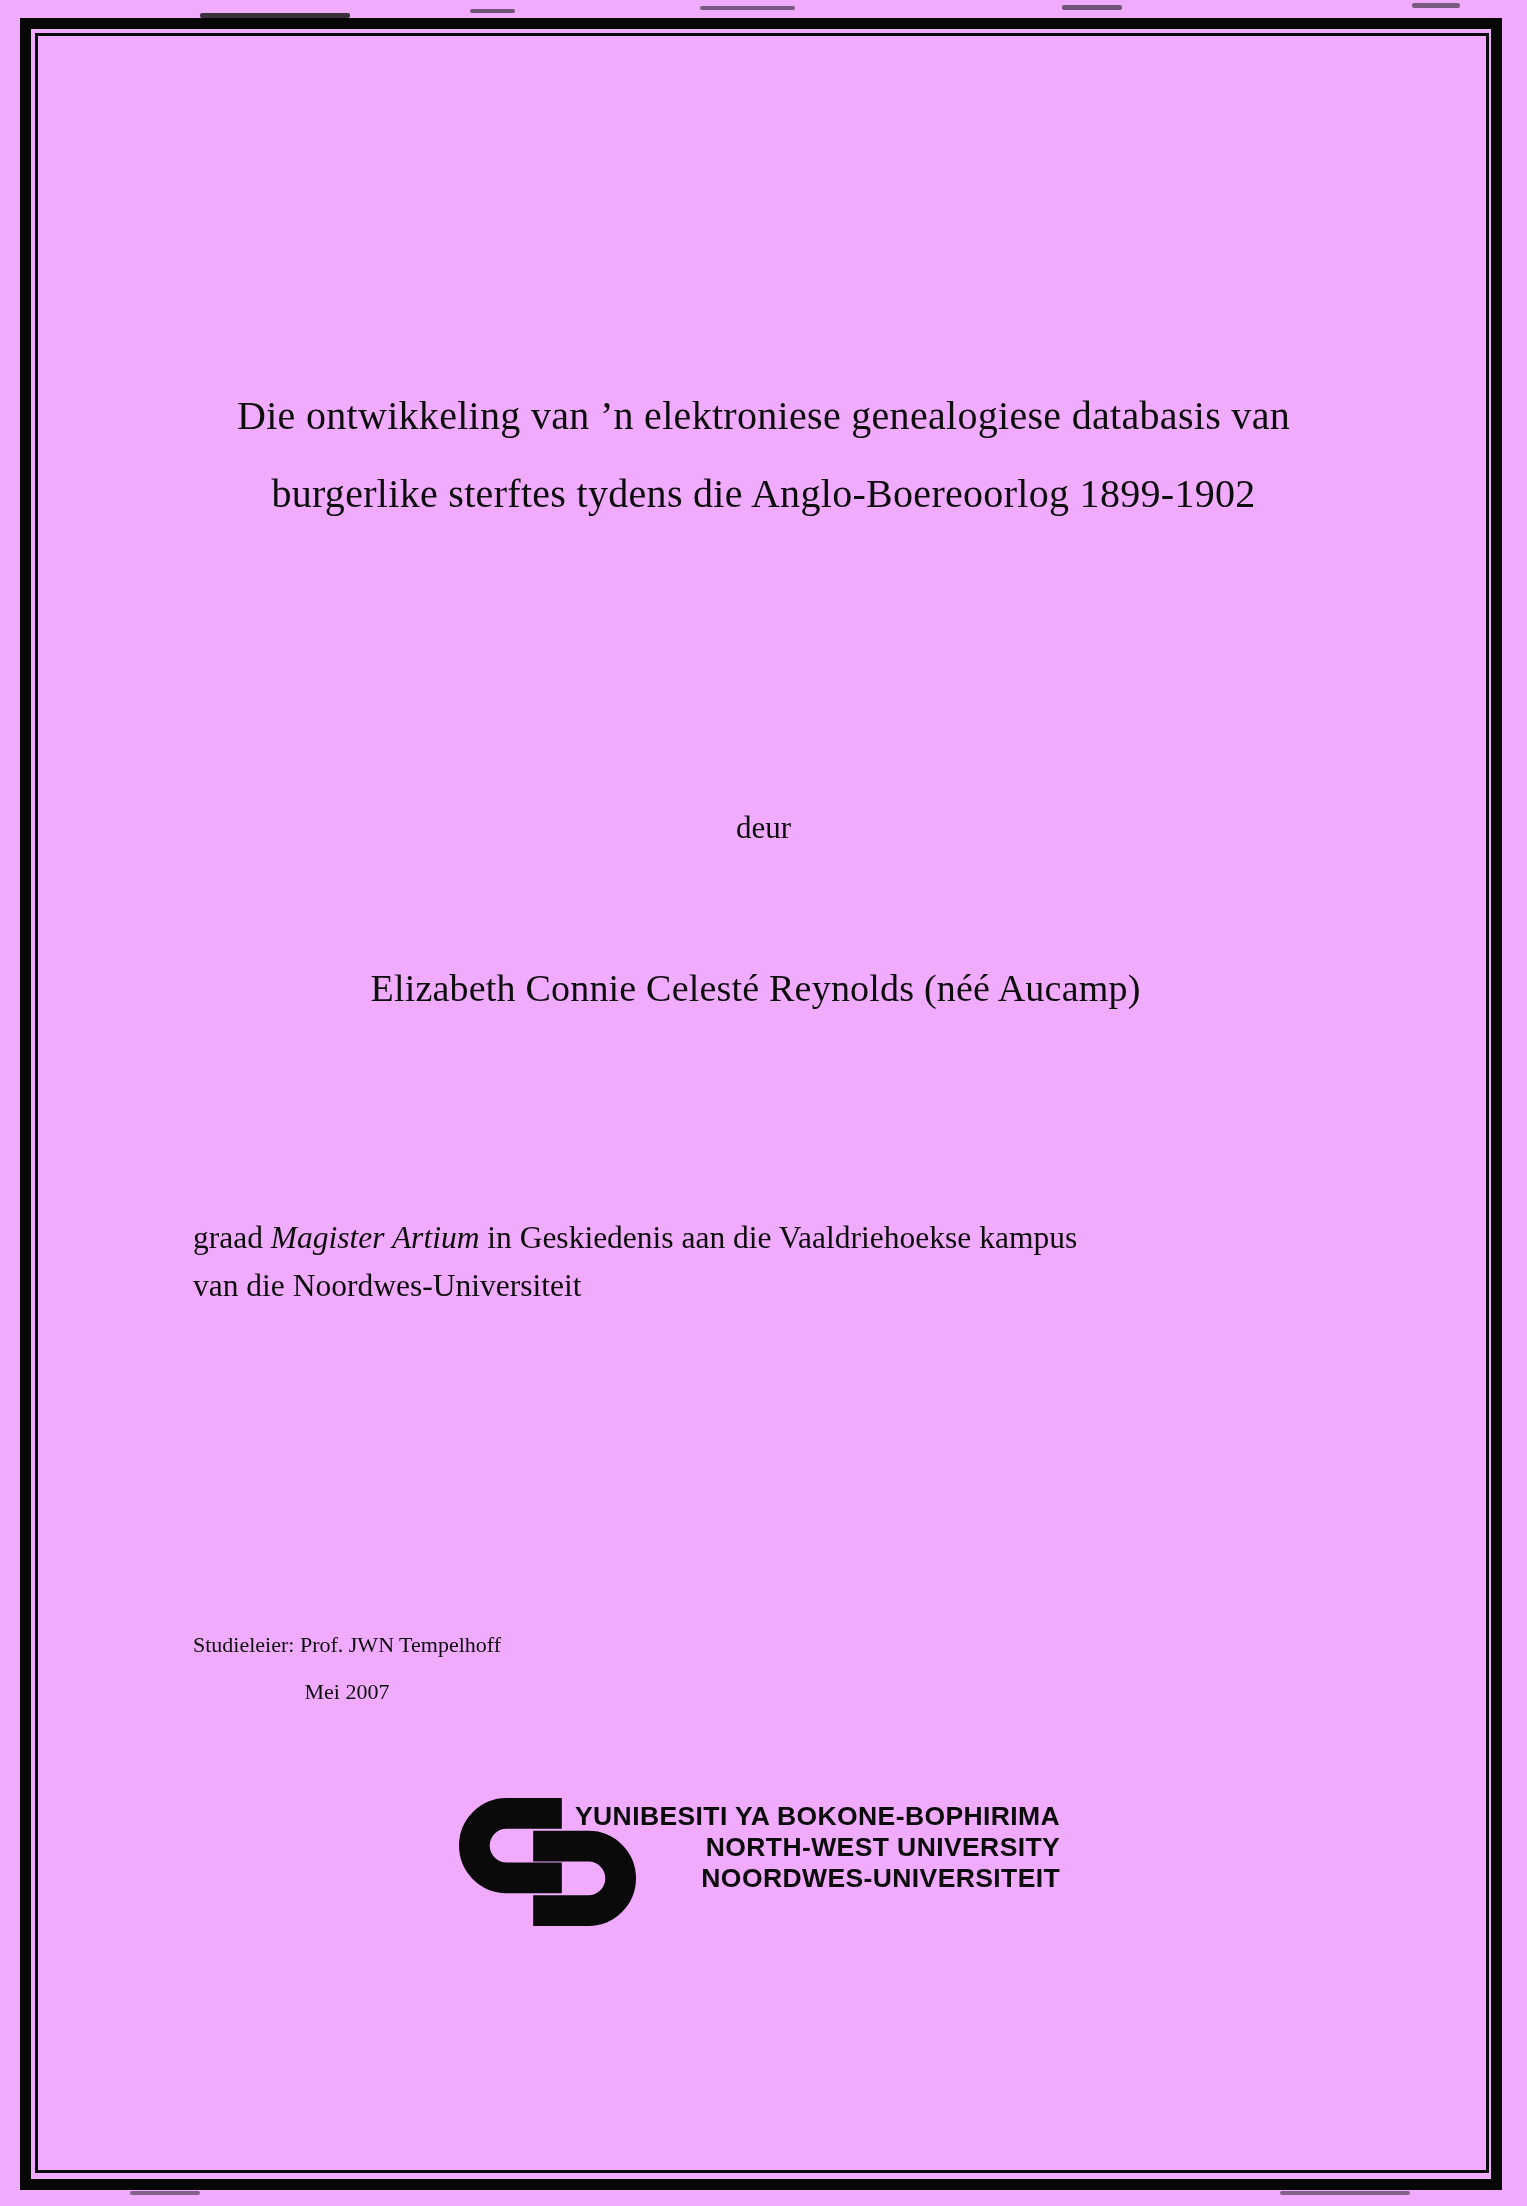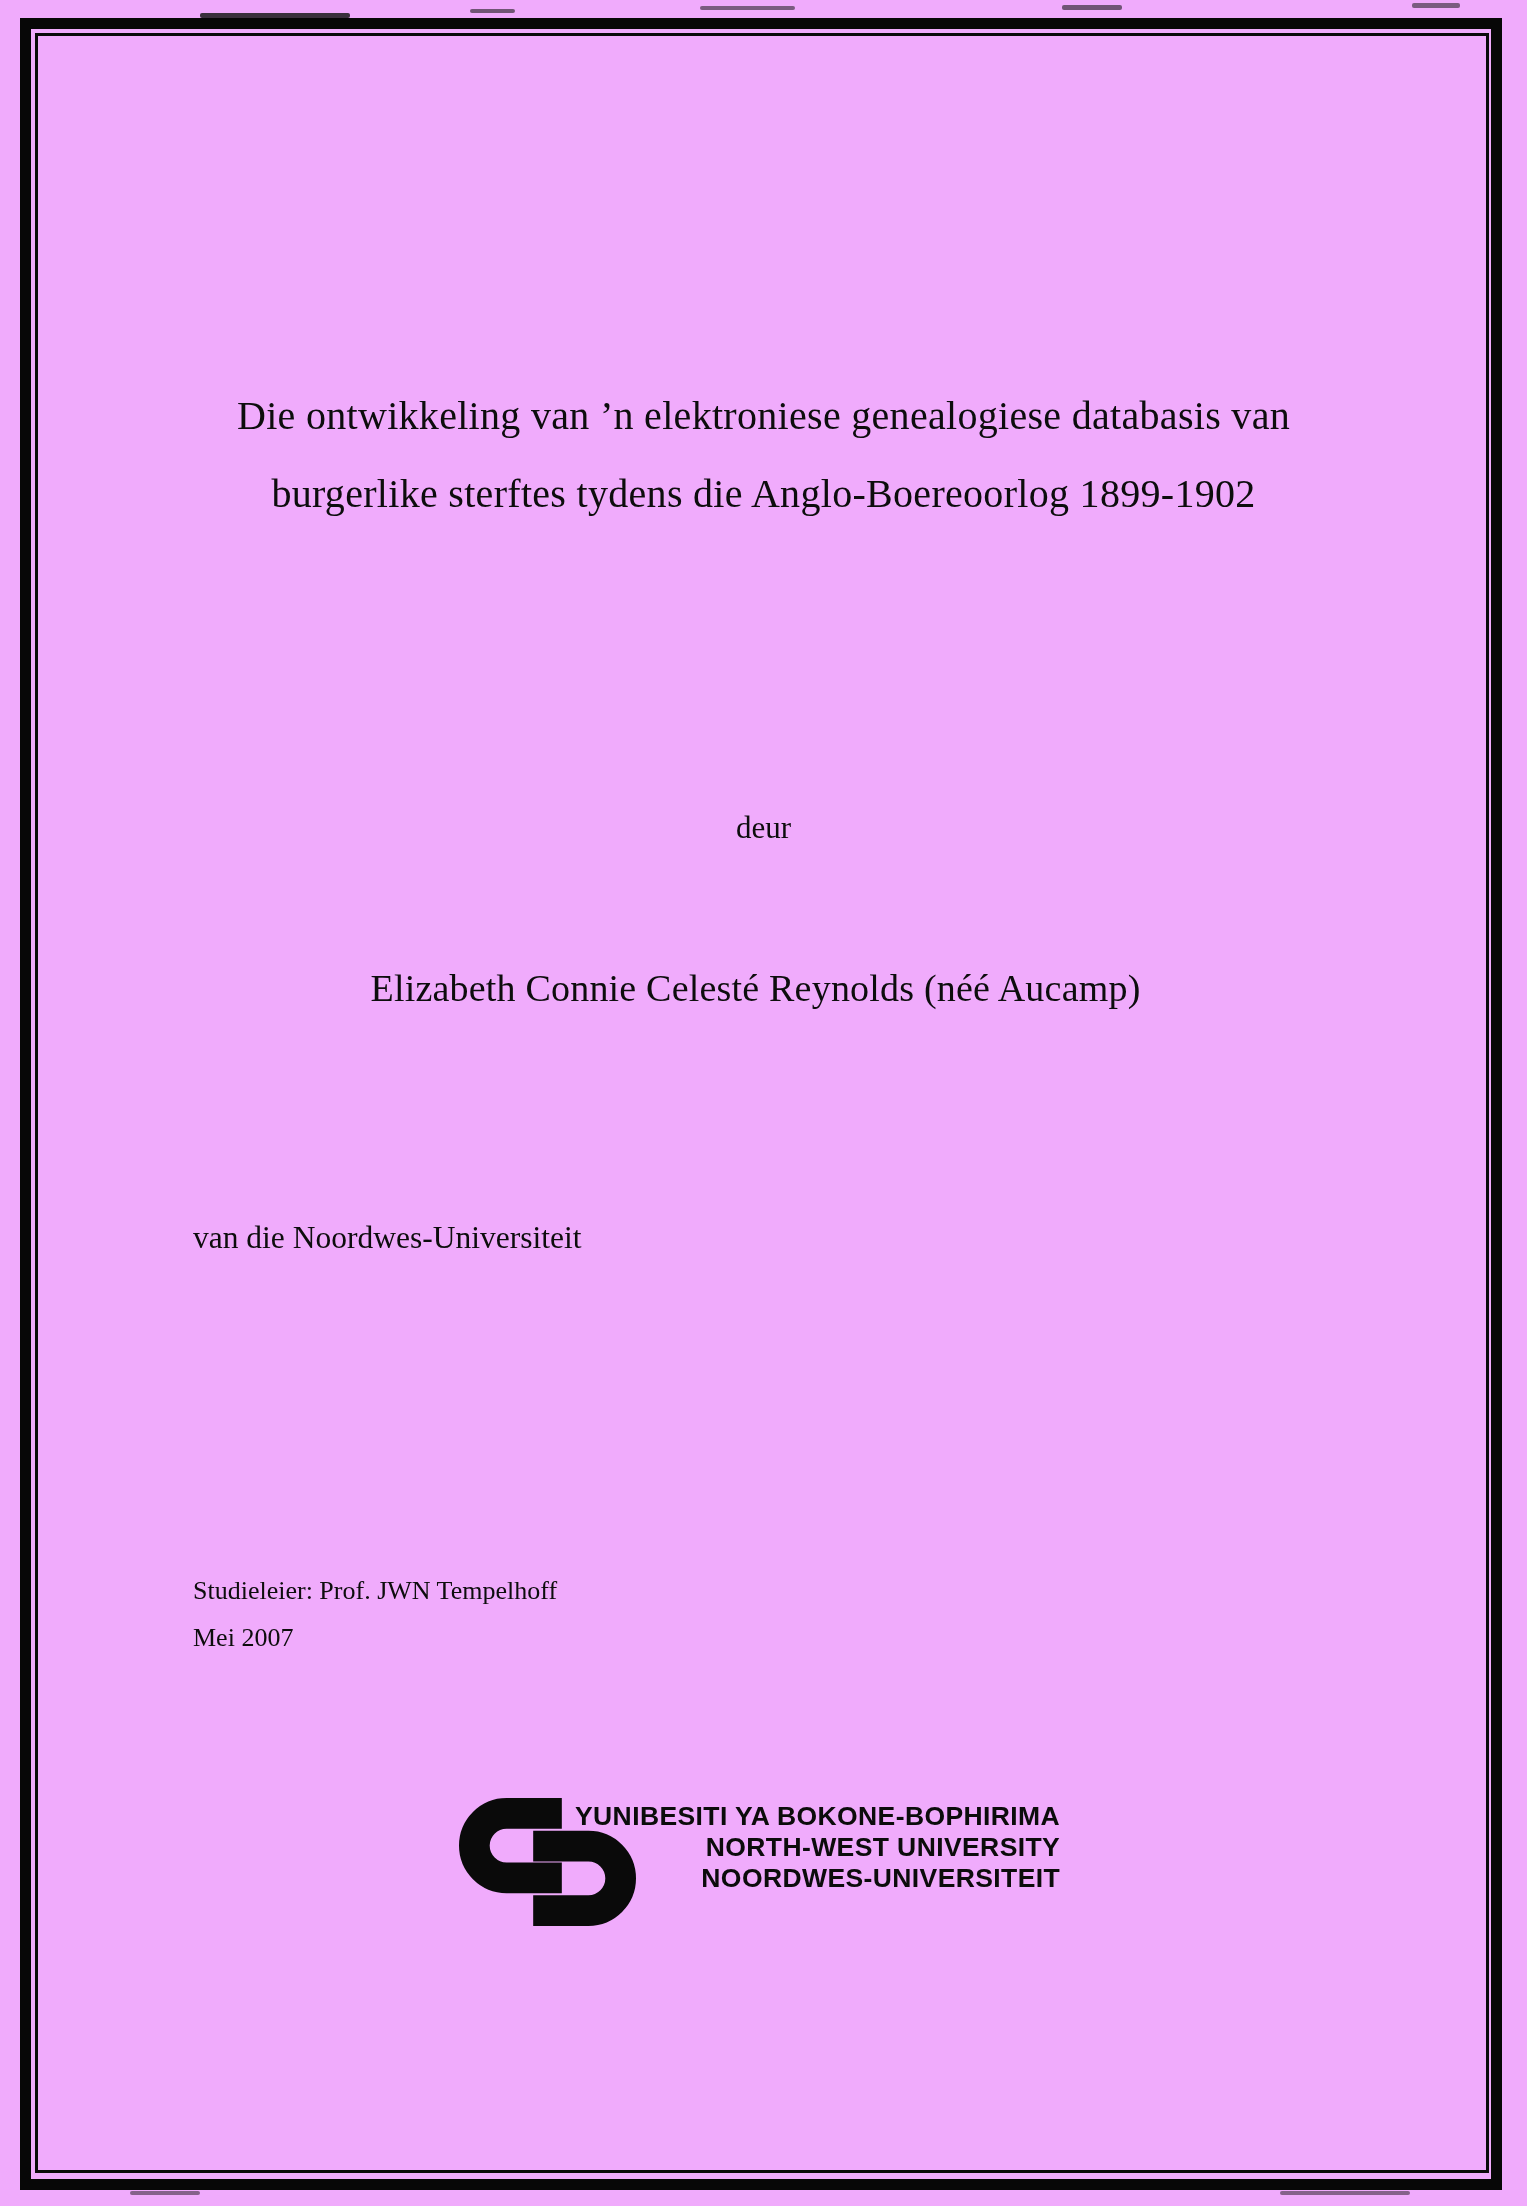--- a/index.html
+++ b/index.html
@@ -82,23 +82,24 @@
   }
   .note .justified {
     text-align: justify;
     text-align-last: justify;
   }
   .note .it { font-style: italic; }
 
   .supervisor-block {
     position: absolute;
     left: 193px;
-    top: 1567px;
-    font-size: 26px;
+    top: 1621px;
+    font-size: 22px;
     line-height: 47px;
+    text-align: center;
   }
 
   
   .logo {
     position: absolute;
     left: 445px;
     top: 1797px;
     width: 660px;
     height: 140px;
     text-align: right;
@@ -138,20 +139,23 @@
   <div class="frame-inner"></div>
 
   <div class="title-line title-1">Die ontwikkeling van ’n elektroniese genealogiese databasis van</div>
   <div class="title-line title-2">burgerlike sterftes tydens die Anglo-Boereoorlog 1899-1902</div>
 
   <div class="byline">deur</div>
 
   <div class="author">Elizabeth Connie Celesté Reynolds (néé Aucamp)</div>
 
   <div class="note">
+    <div>
+      <span>graad </span><span class="it">Magister Artium</span><span> in Geskiedenis aan die Vaaldriehoekse kampus</span>
+    </div>
     <div>van die Noordwes-Universiteit</div>
   </div>
 
   <div class="supervisor-block">
     <div>Studieleier: Prof. JWN Tempelhoff</div>
     <div>Mei 2007</div>
   </div>
 
   <div class="logo">
     <svg class="logo-mark" viewBox="0 0 200 130" xmlns="http://www.w3.org/2000/svg" aria-hidden="true">

